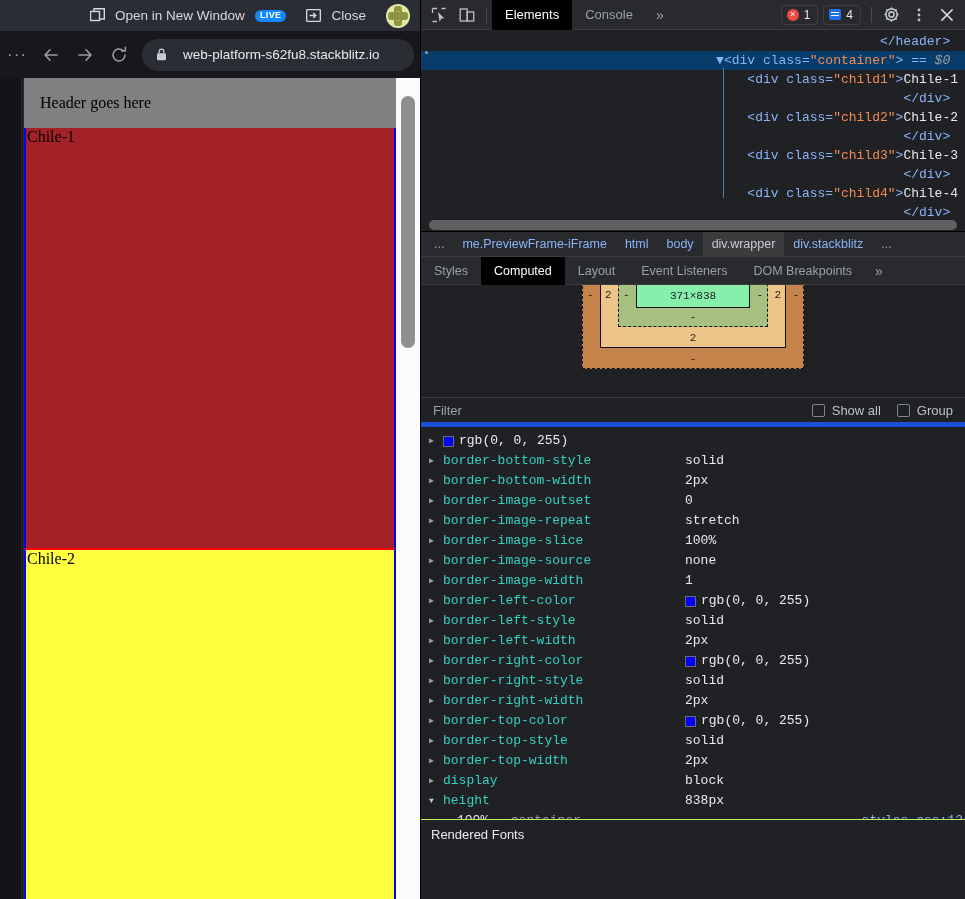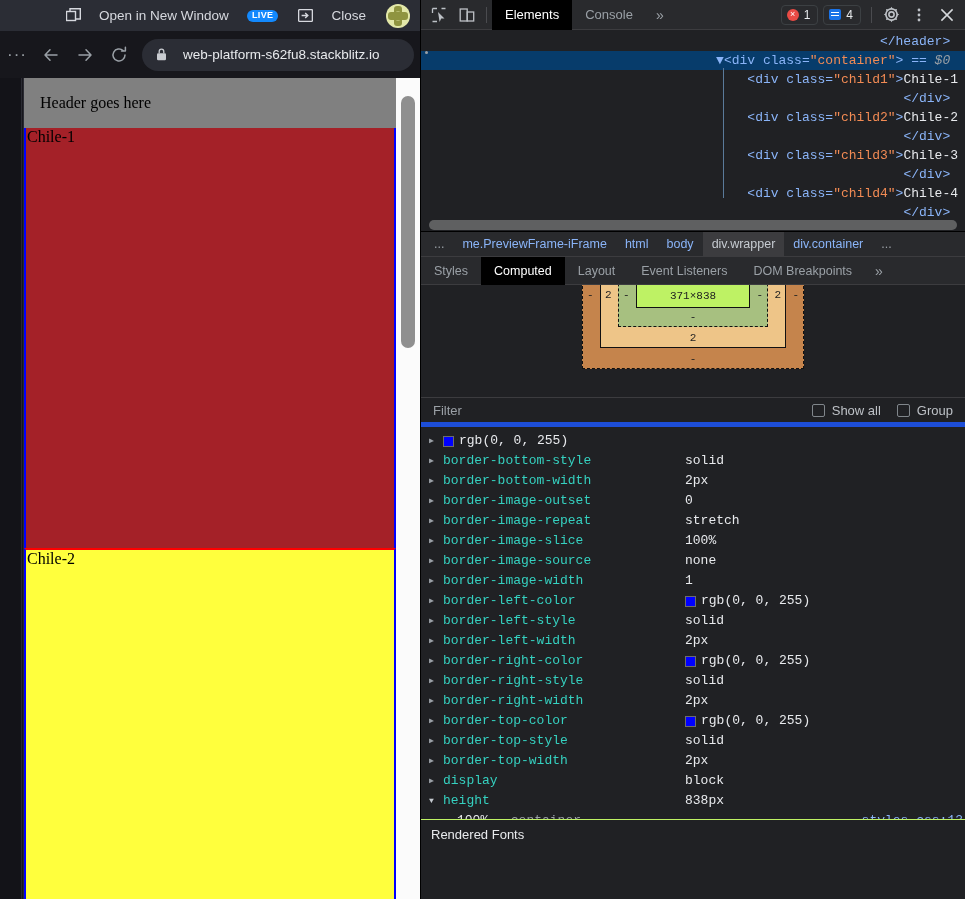--- a/index.html
+++ b/index.html
@@ -16,21 +16,21 @@
     position: absolute; left: 0; top: 0; width: 420px; height: 899px;
     background: #17171c; overflow: hidden;
   }
   #sb-topbar {
     position: absolute; left: 0; top: 0; width: 420px; height: 31px;
     background: #2b2d35;
     display: flex; align-items: center; justify-content: flex-end;
     padding-right: 8px; gap: 0;
   }
   .sb-btn {
-    display: flex; align-items: center; gap: 18px;
+    display: flex; align-items: center; gap: 10px;
     color: #d6d8de; font-size: 13.5px; padding: 0 10px; height: 31px;
     cursor: pointer; white-space: nowrap;
   }
   .live-badge {
     background: #1389fd; color: #fff; font-size: 9px; font-weight: bold;
     letter-spacing: .4px; border-radius: 8px; padding: 1.5px 5px 1.5px 5px;
     line-height: 1;
   }
   .icon-svg { display: block; }
   #avatar {
@@ -438,21 +438,21 @@
     <div id="dom-hscroll-wrap">
       <div id="dom-hscroll"></div>
     </div>
 
     <div id="breadcrumb">
       <span class="bc-dots">...</span>
       <span class="bc-item cut">me.PreviewFrame-iFrame</span>
       <span class="bc-item">html</span>
       <span class="bc-item">body</span>
       <span class="bc-item crumb-sel">div.wrapper</span>
-      <span class="bc-item">div.container</span>
+      <span class="bc-item">div.stackblitz</span>
       <span class="bc-dots">...</span>
     </div>
 
     <div id="pane-tabs">
       <div class="pane-tab">Styles</div>
       <div class="pane-tab active">Computed</div>
       <div class="pane-tab">Layout</div>
       <div class="pane-tab">Event Listeners</div>
       <div class="pane-tab">DOM Breakpoints</div>
       <div class="dt-more">»</div>
@@ -468,21 +468,21 @@
           <div class="bm-layer" id="bm-border" style="background: rgb(238, 197, 136);">
 
             <span class="bm-lbl bm-bot">2</span>
             <span class="bm-lbl bm-lft">2</span>
             <span class="bm-lbl bm-rgt">2</span>
             <div class="bm-layer" id="bm-padding" style="background: rgb(167, 192, 128);">
 
               <span class="bm-lbl bm-bot">-</span>
               <span class="bm-lbl bm-lft">-</span>
               <span class="bm-lbl bm-rgt">-</span>
-              <div class="bm-layer" id="bm-content" style="background: #bef264;">371×838</div>
+              <div class="bm-layer" id="bm-content" style="background: #86efac;">371×838</div>
             </div>
           </div>
         </div>
       </div>
     </div>
 
     <div id="filter-bar">
       <input id="filter-input" type="text" placeholder="Filter" style="">
       <label class="cb-wrap">
         <span class="cbox"></span>

